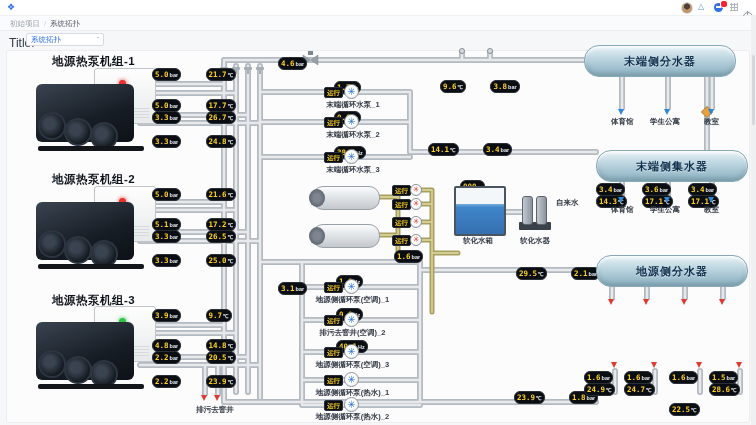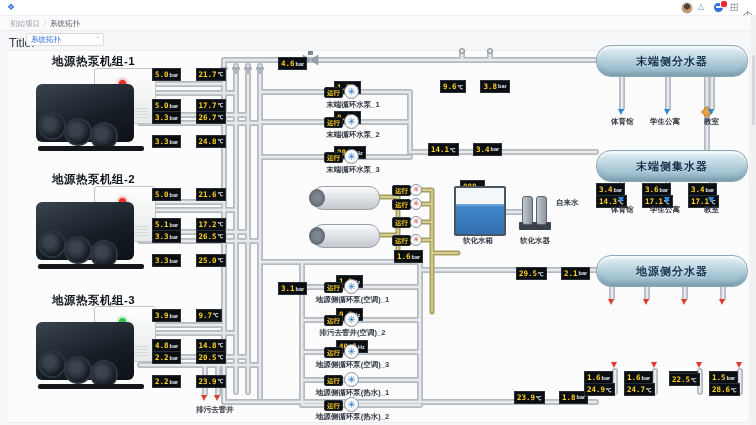--- a/index.html
+++ b/index.html
@@ -6,25 +6,25 @@
   #stage{position:relative;width:756px;height:425px;background:#f6f7f9;overflow:hidden;
          font-family:"Liberation Sans",sans-serif;-webkit-font-smoothing:antialiased;}
   .abs{position:absolute;}
   
   .hdr{position:absolute;left:0;top:0;width:756px;height:15px;background:#ffffff;border-bottom:1px solid #eef0f2;}
   .crumbbar{position:absolute;left:0;top:16px;width:756px;height:14px;background:#fafbfc;border-bottom:1px solid #ededef;}
   .panel{position:absolute;left:6px;top:50px;width:742px;height:371px;background:#fcfcfd;border:1px solid #ededf0;border-radius:3px;}
   .scrolltrack{position:absolute;right:0;top:15px;width:5px;height:410px;background:#eef0f2;}
   .scrollthumb{position:absolute;right:1px;top:40px;width:3px;height:70px;background:#d4d8dc;border-radius:2px;}
   
-  .ro{display:inline-flex;align-items:baseline;background:#0a0d12;border:1px solid #2a2f36;border-radius:0;
+  .ro{display:inline-flex;align-items:baseline;background:#0a0d12;border:1px solid #2a2f36;border-radius:6px;
       padding:0 2px;height:11px;line-height:11px;}
   .ro .v{font:bold 7.5px/11px "DejaVu Sans Mono",monospace;color:#ffd21e;}
   .ro .u{font:bold 5.5px/11px "Liberation Sans",sans-serif;color:#e8ecf1;margin-left:1px;}
-  .ro + .ro{margin-left:10px;align-items:flex-end;}
+  .ro + .ro{margin-left:20px;}
   .badge{display:inline-block;background:#0a0d12;color:#ffd21e;font:bold 6.5px/9px "Liberation Sans",sans-serif;
          padding:0 2px;height:9px;border-radius:2px;border:1px solid #2a2f36;white-space:nowrap;}
   
   .pump{width:15px;height:15px;border-radius:50%;background:radial-gradient(circle at 40% 35%,#ffffff 45%,#dde2e7);
         border:1px solid #8d949c;display:flex;align-items:center;justify-content:center;box-sizing:border-box;}
   .pump span{color:#2574d4;font-size:10px;line-height:1;transform:translateY(-0.5px);}
   .pump.sm{width:12px;height:12px;}
   .pump.sm span{font-size:8px;color:#d43a2f;}
   
   .lbl{font:bold 7.5px/9px "Liberation Sans",sans-serif;color:#333a44;white-space:nowrap;}
@@ -470,21 +470,21 @@
         <span class="u">m</span>
       </span></div>
   <div class="wtank"></div>
   <div class="abs lbl lblc" style="left:452px;top:236px;width:52px">软化水箱</div>
   <div class="softbase"></div>
   <div class="soft" style="left:522px;top:196px"></div>
   <div class="soft" style="left:536px;top:196px"></div>
   <div class="abs lbl lblc" style="left:514px;top:236px;width:42px">软化水器</div>
   <div class="abs lbl" style="left:556px;top:198px">自来水</div>
 
-  <div class="cyl" style="left:596px;top:45px;width:150px">
+  <div class="cyl" style="left:584px;top:45px;width:150px">
     <span class="t">末端侧分水器</span>
     </div>
   <div class="abs arr dn" style="left:618px;top:109px"></div>
   <div class="abs arr dn" style="left:664px;top:109px"></div>
   <div class="abs arr dn" style="left:708px;top:109px"></div>
   <div class="abs lbl" style="left:611px;top:117px">体育馆</div>
   <div class="abs lbl" style="left:650px;top:117px">学生公寓</div>
   <div class="abs lbl" style="left:704px;top:117px">教室</div>
 
   <div class="cyl" style="left:596px;top:150px;width:150px">
@@ -557,21 +557,21 @@
   <div class="abs" style="left:624px;top:378px">
     <span class="ro">
         <span class="v">24.7</span>
         <span class="u">℃</span>
       </span></div>
   <div class="abs" style="left:669px;top:366px">
     <span class="ro">
         <span class="v">1.6</span>
         <span class="u">bar</span>
       </span></div>
-  <div class="abs" style="left:669px;top:368px">
+  <div class="abs" style="left:669px;top:398px">
     <span class="ro">
         <span class="v">22.5</span>
         <span class="u">℃</span>
       </span></div>
   <div class="abs" style="left:709px;top:366px">
     <span class="ro">
         <span class="v">1.5</span>
         <span class="u">bar</span>
       </span></div>
   <div class="abs" style="left:709px;top:378px">

